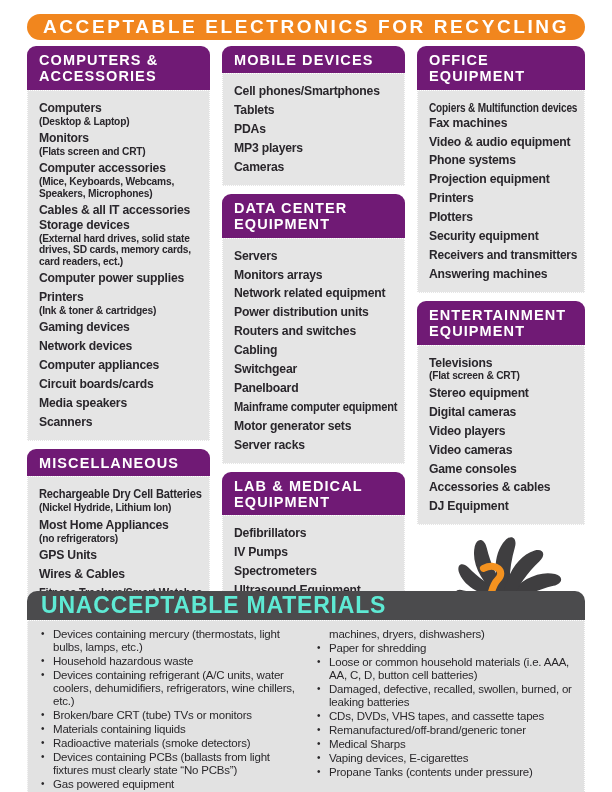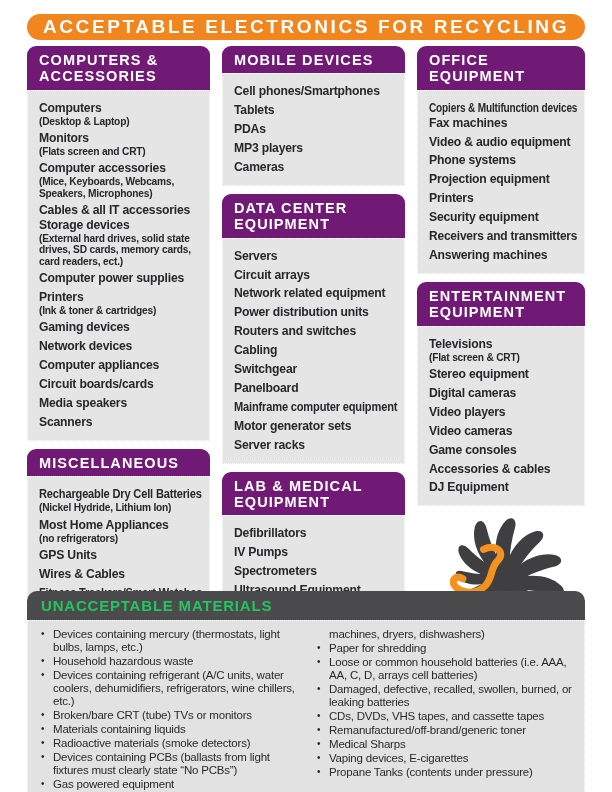--- a/index.html
+++ b/index.html
@@ -52,21 +52,21 @@
   .brand {
     margin-top:2px; font-size:27px; font-weight:bold; letter-spacing:1px;
     color:#3F3E40; white-space:nowrap; transform:scaleY(1.05);
   }
 
   
   .unacceptable { position:absolute; left:27px; right:27px; top:591px; }
   .unacc-header {
     height:29px; background:#4B4B4D; border-radius:10px 10px 0 0;
     display:flex; align-items:center;
-    padding:0 14px; color:#22c55e; font-weight:bold; font-size:15px; letter-spacing:0.8px; white-space:nowrap;
+    padding:0 14px; color:#5eead4; font-weight:bold; font-size:23px; letter-spacing:0.8px; white-space:nowrap;
   }
   .unacc-body {
     background:#E2E2E2; border:1px dotted #ffffff; border-radius:0 0 6px 6px;
     display:flex; padding:6px 8px 8px 8px; min-height:160px;
   }
   .unacc-col { width:50%; list-style:none; }
   .unacc-col + .unacc-col { padding-left:6px; }
   .bullet {
     position:relative; padding-left:17px; margin-top:1px;
     font-size:11.5px; font-weight:normal; color:#2a282b;
@@ -195,21 +195,21 @@
           <section class="section-box">
             <div class="sec-header">
               <div class="sec-title-line">DATA CENTER</div>
               <div class="sec-title-line">EQUIPMENT</div>
             </div>
             <div class="sec-body">
               <div class="item">
                 <div class="item-label">Servers</div>
               </div>
               <div class="item">
-                <div class="item-label">Circuit arrays</div>
+                <div class="item-label">Monitors arrays</div>
               </div>
               <div class="item">
                 <div class="item-label">Network related equipment</div>
               </div>
               <div class="item">
                 <div class="item-label">Power distribution units</div>
               </div>
               <div class="item">
                 <div class="item-label">Routers and switches</div>
               </div>
@@ -287,20 +287,23 @@
                 <div class="item-label">Video &amp; audio equipment</div>
               </div>
               <div class="item">
                 <div class="item-label">Phone systems</div>
               </div>
               <div class="item">
                 <div class="item-label">Projection equipment</div>
               </div>
               <div class="item">
                 <div class="item-label">Printers</div>
+              </div>
+              <div class="item">
+                <div class="item-label">Plotters</div>
               </div>
               <div class="item">
                 <div class="item-label">Security equipment</div>
               </div>
               <div class="item">
                 <div class="item-label" style="transform-origin: left center; transform: scaleX(0.980132);">Receivers and transmitters</div>
               </div>
               <div class="item">
                 <div class="item-label">Answering machines</div>
               </div>
@@ -376,21 +379,21 @@
           <li class="bullet">Broken/bare CRT (tube) TVs or monitors</li>
           <li class="bullet">Materials containing liquids</li>
           <li class="bullet">Radioactive materials (smoke detectors)</li>
           <li class="bullet">Devices containing PCBs (ballasts from light fixtures must clearly state “No PCBs”)</li>
           <li class="bullet">Gas powered equipment</li>
           <li class="bullet">Large appliances (i.e. stoves, washing</li>
         </ul>
       <ul class="unacc-col">
           <li class="bullet cont">machines, dryers, dishwashers)</li>
           <li class="bullet">Paper for shredding</li>
-          <li class="bullet">Loose or common household batteries (i.e. AAA, AA, C, D, arrays cell batteries)</li>
+          <li class="bullet">Loose or common household materials (i.e. AAA, AA, C, D, button cell batteries)</li>
           <li class="bullet">Damaged, defective, recalled, swollen, burned, or leaking batteries</li>
           <li class="bullet">CDs, DVDs, VHS tapes, and cassette tapes</li>
           <li class="bullet">Remanufactured/off-brand/generic toner</li>
           <li class="bullet">Medical Sharps</li>
           <li class="bullet">Vaping devices, E-cigarettes</li>
           <li class="bullet">Propane Tanks (contents under pressure)</li>
         </ul>
     </div>
   </div>
 

